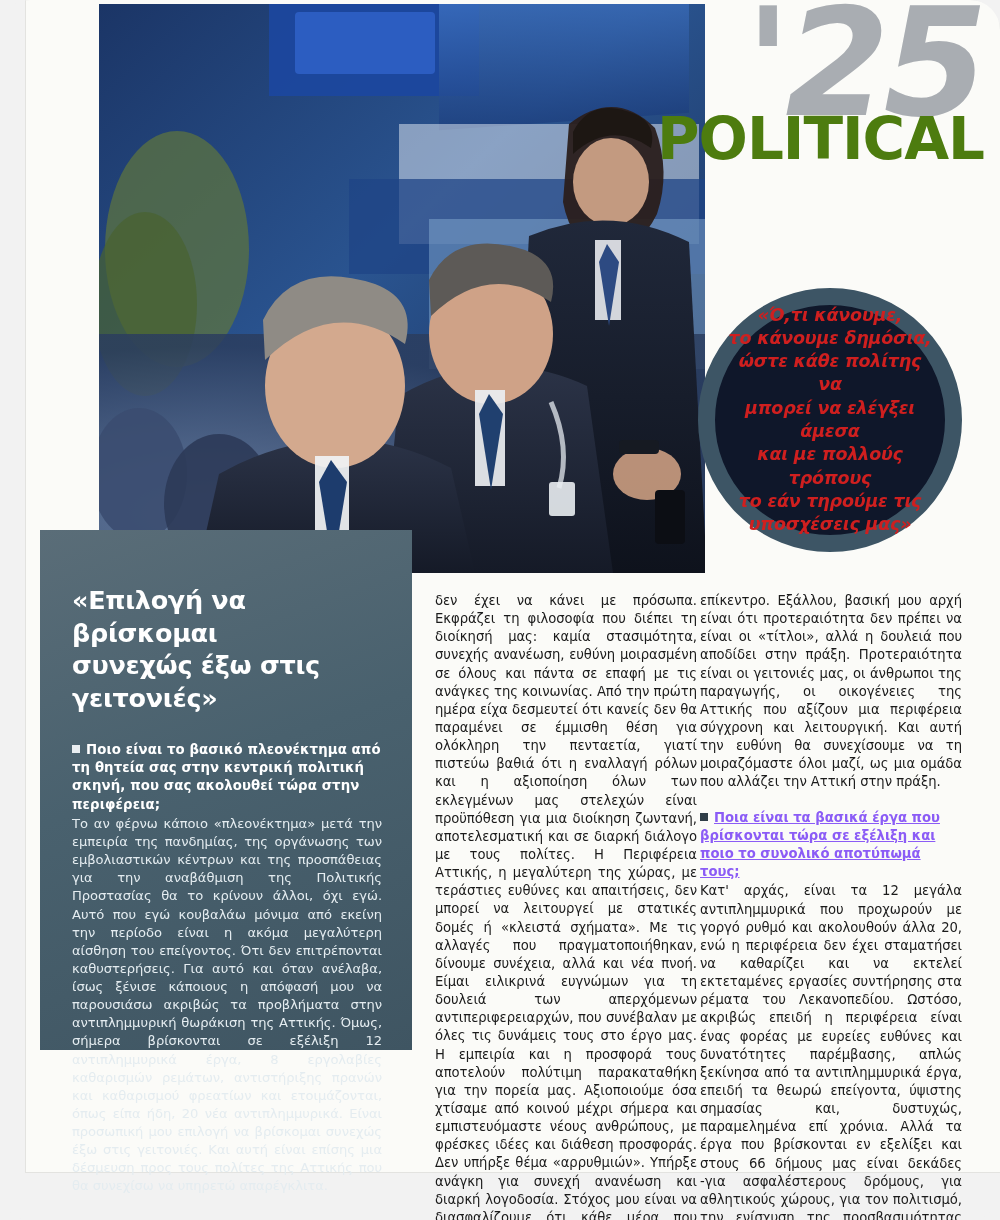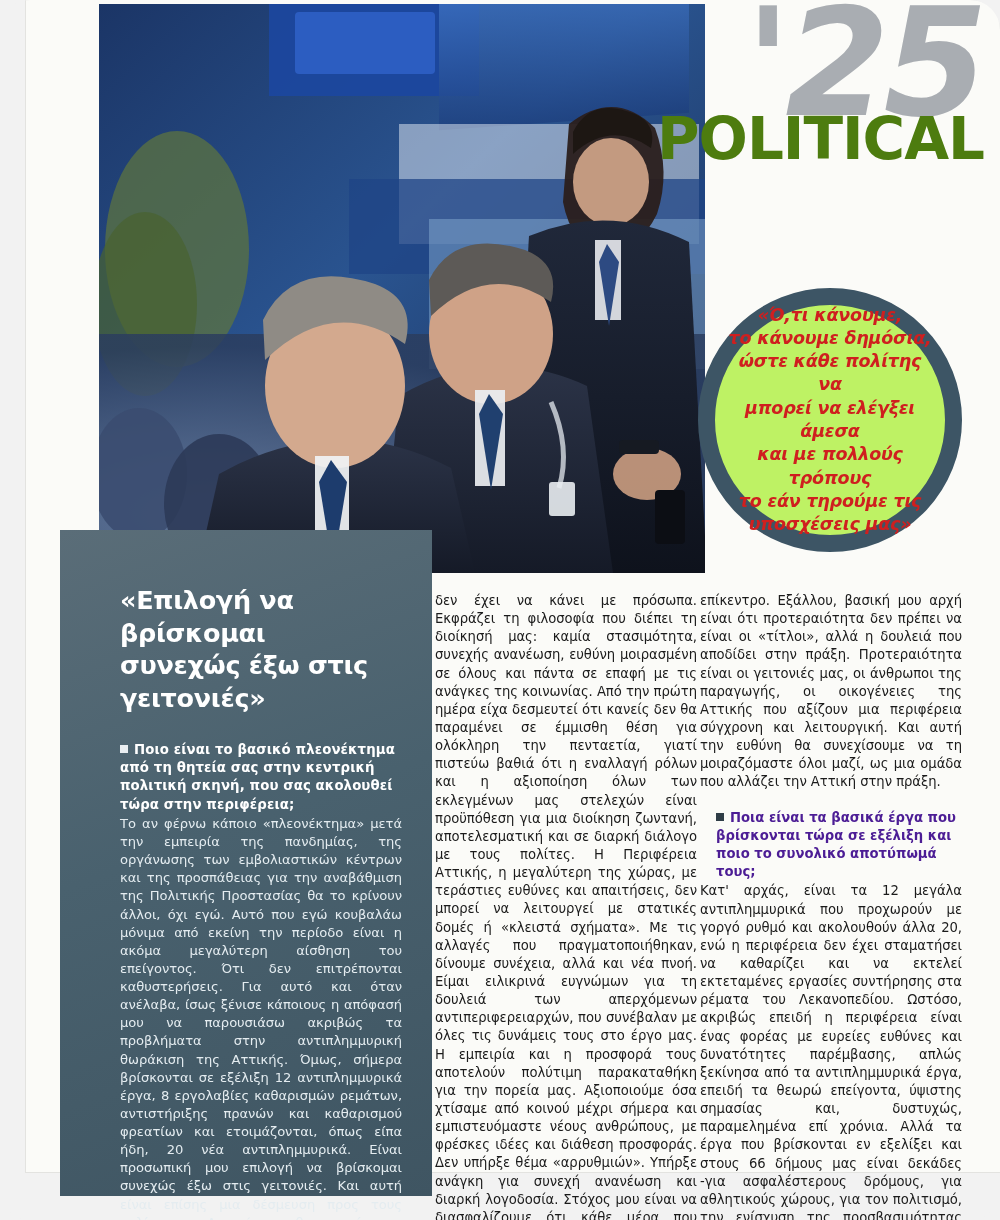--- a/index.html
+++ b/index.html
@@ -74,21 +74,21 @@
   .photo svg { display: block; width: 100%; height: 100%; }
 
   
   .quote-badge {
     position: absolute;
     left: 698px;
     top: 288px;
     width: 264px;
     height: 264px;
     border-radius: 50%;
-    background: #bef264;
+    background: #0f172a;
     border: 17px solid #3d5565;
     box-sizing: border-box;
     z-index: 7;
     display: flex;
     align-items: center;
     justify-content: center;
   }
   .quote-text {
     font-size: 17.5px;
     font-weight: bold;
@@ -97,28 +97,28 @@
     color: #cf1f1f;
     text-align: center;
     padding: 0 10px;
     white-space: pre-line;
     letter-spacing: -0.2px;
   }
 
   
   .slate {
     position: absolute;
-    left: 60px;
+    left: 40px;
     top: 530px;
     width: 372px;
-    height: 666px;
+    height: 520px;
     background: linear-gradient(160deg, #5a6d78 0%, #49616e 45%, #3f5562 100%);
     z-index: 5;
     box-sizing: border-box;
-    padding: 54px 30px 20px 60px;
+    padding: 54px 30px 20px 32px;
   }
   .headline {
     font-size: 25.5px;
     font-weight: bold;
     line-height: 1.28;
     color: #ffffff;
     margin: 0 0 26px 0;
     letter-spacing: -0.3px;
     white-space: pre-line;
   }
@@ -163,22 +163,23 @@
     line-height: 1.375;
     color: #1b1b1b;
     margin: 0;
     text-align: justify;
     letter-spacing: -0.05px;
   }
   .question-dark {
     font-size: 13.2px;
     font-weight: bold;
     line-height: 1.38;
-    color: #4c1d95;
-    margin: 17px 0 1px 16px;
+    color: #8b5cf6;
+    margin: 17px 0 1px 0;
+    text-decoration: underline;
   }
   .bullet-dark {
     display: inline-block;
     width: 8px;
     height: 8px;
     background: #2f3d47;
     margin-right: 6px;
     vertical-align: 1px;
   }
 </style>

